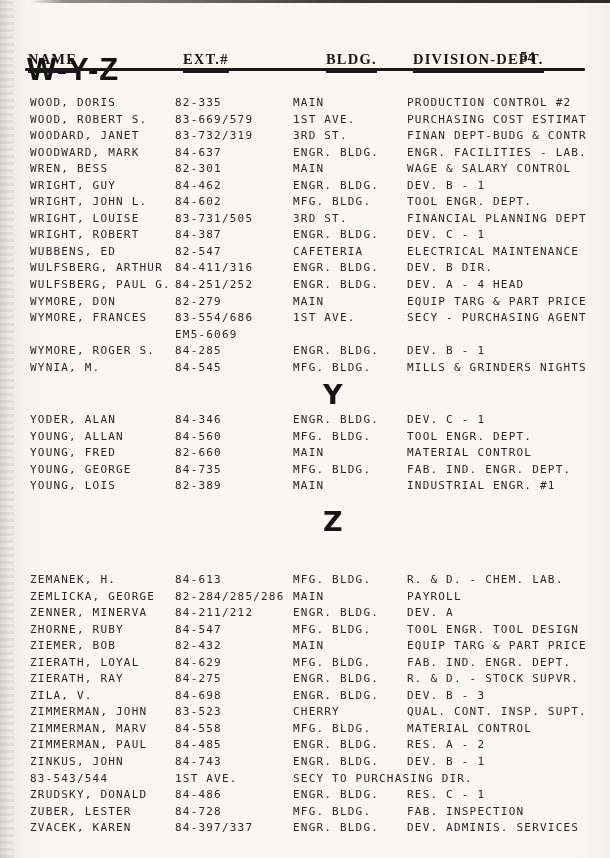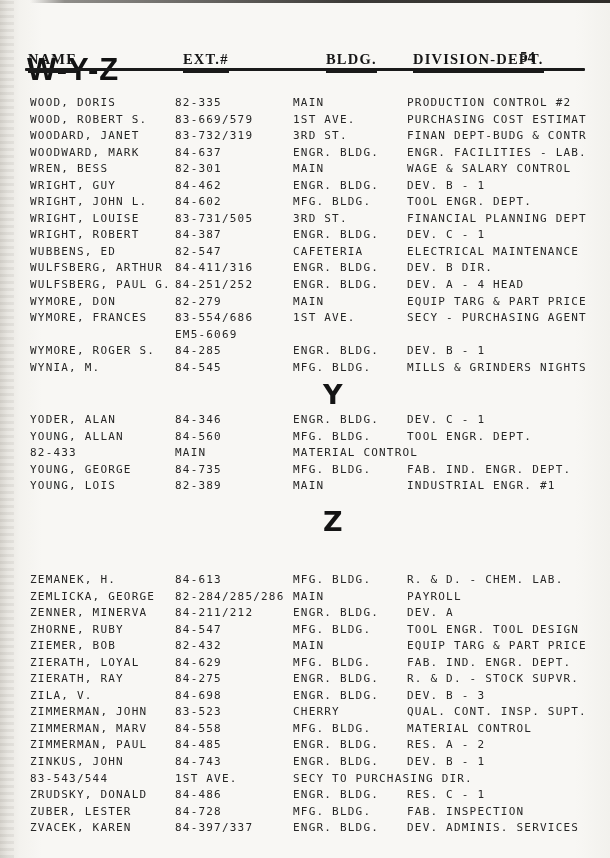--- a/index.html
+++ b/index.html
@@ -201,21 +201,22 @@
         <span class="cell cell-bldg">ENGR. BLDG.</span>
         <span class="cell cell-division">DEV. C - 1</span>
       </div>
       <div class="row">
         <span class="cell cell-name">YOUNG, ALLAN</span>
         <span class="cell cell-ext">84-560</span>
         <span class="cell cell-bldg">MFG. BLDG.</span>
         <span class="cell cell-division">TOOL ENGR. DEPT.</span>
       </div>
       <div class="row">
-        <span class="cell cell-ext">82-433</span>
+        <span class="cell cell-name">YOUNG, FRED</span>
+        <span class="cell cell-ext">82-660</span>
         <span class="cell cell-bldg">MAIN</span>
         <span class="cell cell-division">MATERIAL CONTROL</span>
       </div>
       <div class="row">
         <span class="cell cell-name">YOUNG, GEORGE</span>
         <span class="cell cell-ext">84-735</span>
         <span class="cell cell-bldg">MFG. BLDG.</span>
         <span class="cell cell-division">FAB. IND. ENGR. DEPT.</span>
       </div>
       <div class="row">

